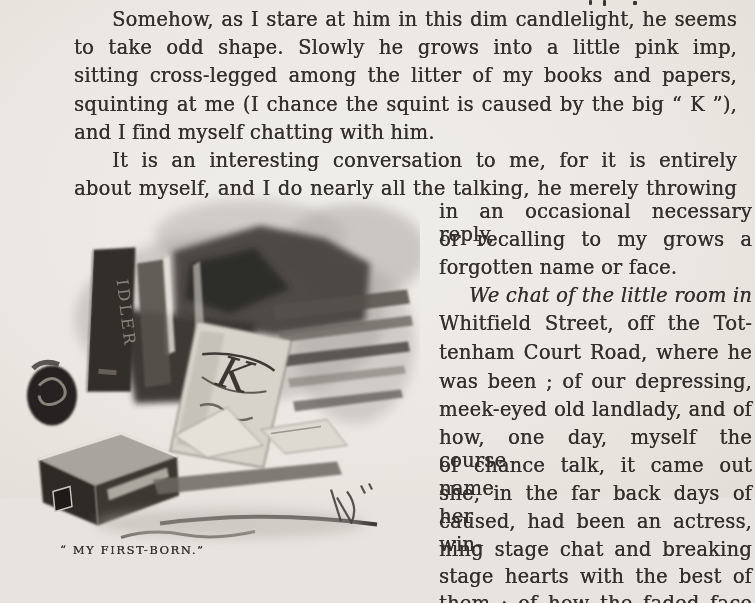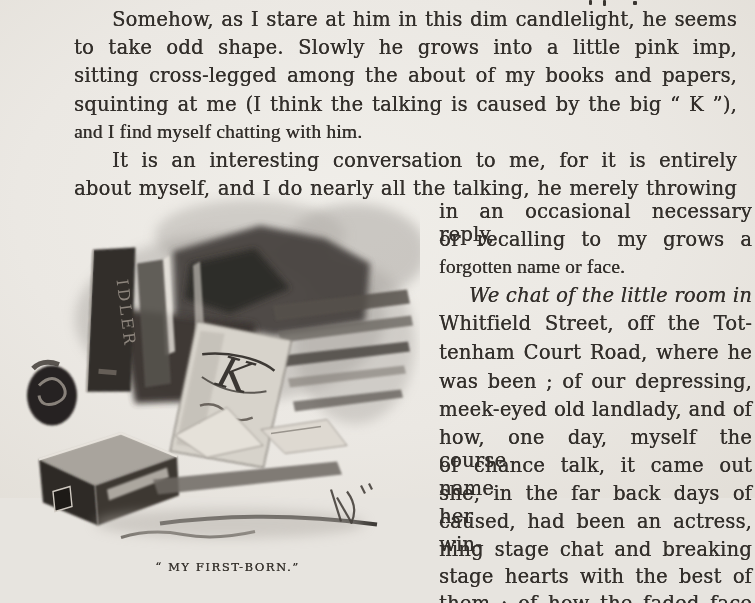--- a/index.html
+++ b/index.html
@@ -18,46 +18,46 @@
     font-size:19.5px;
     color:#332f2b;
     text-align:justify;
     text-align-last:justify;
     white-space:normal;
     text-shadow:0.25px 0 0 currentColor;
     letter-spacing:0.2px;
   }
   .block-a .line{left:74px;width:663px;height:28px;}
   .block-b .line{left:439px;width:313px;height:28px;}
-  .line.end{text-align-last:left;font-family:Liberation Serif, serif;}
+  .line.end{text-align-last:left;}
   .line.indent{padding-left:38px;width:625px;}
   .block-b .line.indent{padding-left:30px;width:283px;font-style:italic;}
   .caption{
-    position:absolute;left:60px;top:560px;width:335px;
-    text-align:center;font-size:11.5px;letter-spacing:1.6px;
+    position:absolute;left:60px;top:543px;width:335px;
+    font-size:11.5px;letter-spacing:1.6px;
     color:#3a3631;font-variant:small-caps;
     text-shadow:0.2px 0 0 currentColor;
   }
   .illustration{position:absolute;left:25px;top:192px;width:395px;height:358px;}
   .speck{position:absolute;background:#3a3631;border-radius:1px;}
 </style>
 </head>
 <body>
 
 <div class="page">
 
   <div class="speck" style="left:589px;top:0;width:3px;height:5px;"></div>
   <div class="speck" style="left:603px;top:0;width:3px;height:6px;"></div>
   <div class="speck" style="left:633px;top:1px;width:4px;height:4px;"></div>
 
   <div class="block-a">
     <div class="line indent" style="top:8px">Somehow, as I stare at him in this dim candlelight, he seems</div>
     <div class="line" style="top:36px">to take odd shape.  Slowly he grows into a little pink imp,</div>
-    <div class="line" style="top:64px">sitting cross-legged among the about of my books and papers,</div>
-    <div class="line" style="top:93px">squinting at me (I think the talking is caused by the big “ K ”),</div>
+    <div class="line" style="top:64px">sitting cross-legged among the litter of my books and papers,</div>
+    <div class="line" style="top:93px">squinting at me (I chance the squint is caused by the big “ K ”),</div>
     <div class="line end" style="top:121px">and I find myself chatting with him.</div>
     <div class="line indent" style="top:149px">It is an interesting conversation to me, for it is entirely</div>
     <div class="line" style="top:177px">about myself, and I do nearly all the talking, he merely throwing</div>
   </div>
 
   <div class="block-b">
     <div class="line" style="top:200px">in an occasional necessary reply,</div>
     <div class="line" style="top:228px">or recalling to my grows a</div>
     <div class="line end" style="top:256px">forgotten name or face.</div>
     <div class="line indent" style="top:284px">We chat of the little room in</div>

